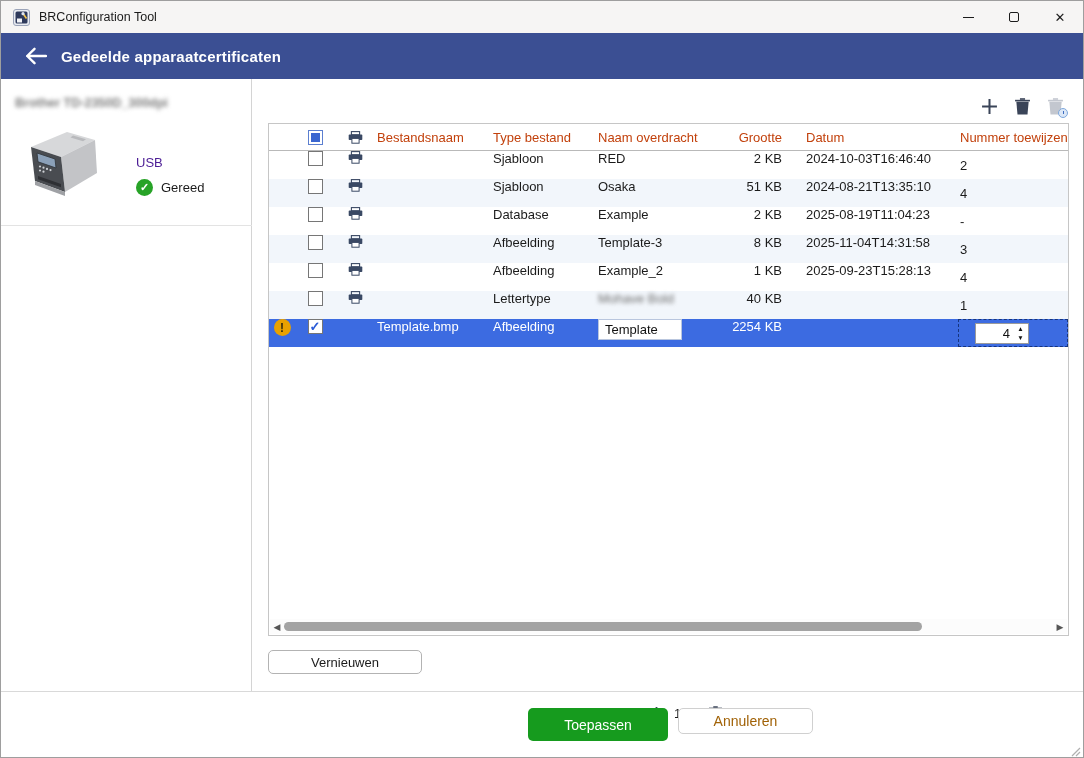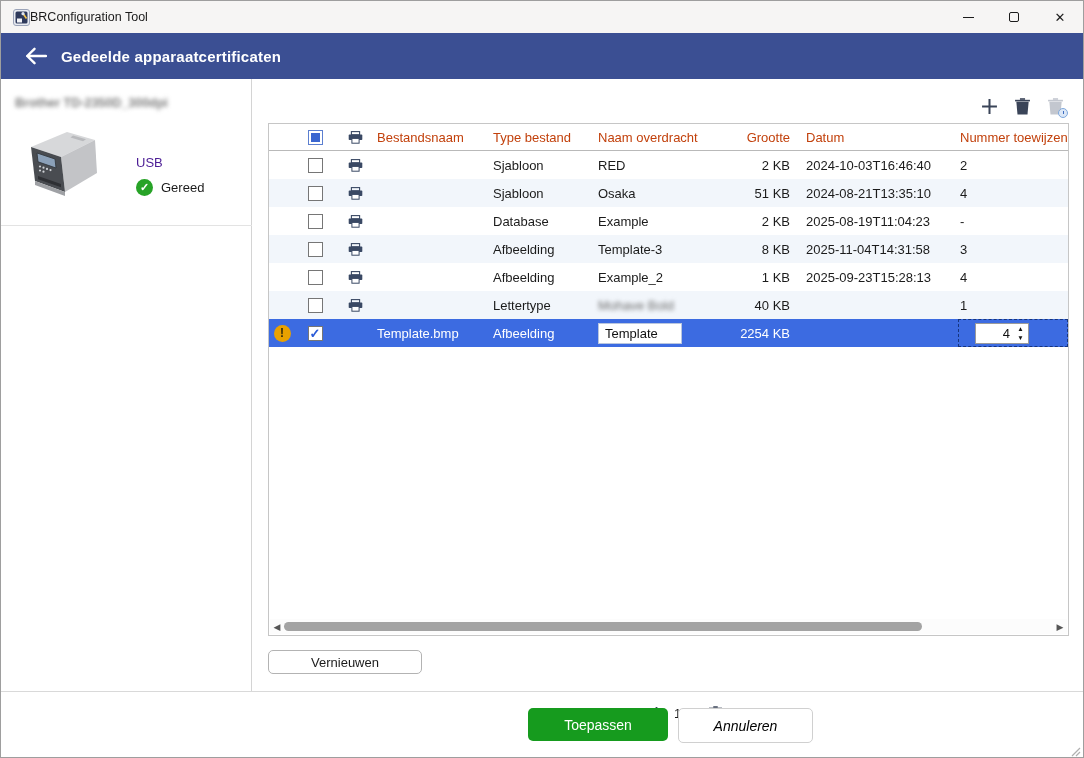--- a/index.html
+++ b/index.html
@@ -2,21 +2,21 @@
 <html style="--header_bg: #3b4f93; --selection_bg: #3c6be1; --apply_green: #169b1e; --status_green: #27a327; --warning_amber: #e9a100;"><head>
 <meta charset="utf-8">
 <style>
   * { margin:0; padding:0; box-sizing:border-box; }
   html,body { width:1084px; height:758px; font-family:"Liberation Sans", sans-serif; background:#fff; }
   .window { position:relative; width:1084px; height:758px; background:#fff; border:1px solid #9e9e9e; overflow:hidden; }
 
   
   .titlebar { position:absolute; left:0; top:0; width:100%; height:32px; background:#f6f5f4; display:flex; align-items:center; }
   .appicon { margin-left:12px; width:17px; height:17px; }
-  .titlebar-text { font-size:12.5px; color:#1b1b1b; }
+  .titlebar-text { margin-left:9px; font-size:12.5px; color:#1b1b1b; }
   .wincontrols { position:absolute; right:0; top:0; height:32px; display:flex; }
   .winbtn { width:46px; height:32px; display:flex; align-items:center; justify-content:center; color:#1b1b1b; font-size:13px; }
   .min-glyph { width:11px; height:1px; background:#1b1b1b; display:block; }
   .max-glyph { width:10px; height:10px; border:1.2px solid #1b1b1b; border-radius:2px; display:block; }
 
   
   .appheader { position:absolute; left:0; top:32px; width:100%; height:46px; background:var(--header_bg,#3b4f93); display:flex; align-items:center; }
   .backbtn { margin-left:20px; width:30px; height:30px; display:flex; align-items:center; justify-content:center; }
   .apptitle { margin-left:10px; color:#fff; font-size:15px; font-weight:bold; letter-spacing:.2px; }
 
@@ -33,30 +33,30 @@
   
   .main { position:absolute; left:252px; top:78px; width:832px; height:612px; background:#fff; }
   .tooliconbar { position:absolute; right:20px; top:17px; display:flex; align-items:center; gap:13px; }
   .toolicon { width:20px; height:20px; display:flex; align-items:center; justify-content:center; position:relative; }
   .clockbadge { position:absolute; right:-3px; bottom:-2px; width:10px; height:10px; border-radius:50%; background:#dbe7f7; border:1px solid #7fa8dc; }
   .clockbadge:after { content:""; position:absolute; left:4px; top:2px; width:1px; height:3px; background:#3d6cc0; }
 
   
   .table { position:absolute; left:15px; top:44px; width:801px; height:513px; border:1px solid #c6c6c6; background:#fff; overflow:hidden; }
   .thead { display:flex; align-items:center; height:27px; border-bottom:1px solid #b9b9b9; font-size:13px; color:#c2410c; background:#fff; }
-  .trow { display:flex; align-items:center; height:28px; font-size:13px; color:#1b1b1b; background:#fff; }
+  .trow { display:flex; align-items:flex-start; height:28px; font-size:13px; color:#1b1b1b; background:#fff; }
   .trow.alt { background:#f2f6fb; }
   .trow.selected { background:var(--selection_bg,#3c6be1); color:#fff; }
   .c-warn { width:26px; display:flex; justify-content:center; flex:none; }
   .c-cb   { width:40px; display:flex; justify-content:center; flex:none; }
   .c-pr   { width:40px; display:flex; justify-content:center; flex:none; }
   .c-fn   { width:118px; padding-left:2px; flex:none; white-space:nowrap; }
   .c-ty   { width:105px; flex:none; white-space:nowrap; }
   .c-nm   { width:128px; flex:none; white-space:nowrap; display:flex; align-items:center; }
-  .c-sz   { width:80px; text-align:right; padding-right:16px; flex:none; white-space:nowrap; }
+  .c-sz   { width:80px; text-align:right; padding-right:24px; flex:none; white-space:nowrap; }
   .c-dt   { width:152px; flex:none; white-space:nowrap; }
   .c-no   { flex:1; padding-left:2px; white-space:nowrap; align-self:stretch; display:flex; align-items:center; }
   .c-no.dashed { border:1px dashed #16357e; }
 
   .cb { width:15px; height:15px; background:#fff; border:1px solid #767676; display:flex; align-items:center; justify-content:center; }
   .cb.indet { border-color:#5c7fd0; }
   .cb.indet:after { content:""; width:9px; height:9px; background:#3a66d0; display:block; }
   .cb .ck { color:#2a5bd7; font-size:13px; font-weight:bold; line-height:1; }
 
   .warnicon { width:17px; height:17px; border-radius:50%; background:var(--warning_amber,#e9a100); color:#33290a; font-size:12px; font-weight:bold; display:flex; align-items:center; justify-content:center; }
@@ -77,21 +77,21 @@
 
   .refreshbtn { position:absolute; left:15px; top:571px; width:154px; height:24px; background:#fff; border:1px solid #b3b3b3; border-radius:5px; font-size:13px; color:#1b1b1b; font-family:"Liberation Sans",sans-serif; }
 
   
   .footerline { position:absolute; left:0; top:690px; width:100%; height:1px; background:#d9d9d9; }
   .footer { position:absolute; left:0; top:691px; width:100%; height:67px; background:#fff; }
   .fcounts { position:absolute; left:648px; top:14px; display:flex; align-items:center; gap:10px; }
   .fcount-group { display:flex; align-items:center; gap:10px; margin-right:18px; }
   .fcount-num { font-size:13px; color:#1b1b1b; }
   .applybtn { position:absolute; left:527px; top:16px; width:140px; height:33px; background:var(--apply_green,#169b1e); border:none; border-radius:5px; color:#fff; font-size:14px; font-family:"Liberation Sans",sans-serif; }
-  .cancelbtn { position:absolute; left:677px; top:16px; width:135px; height:35px; background:#fff; border:1px solid #d0d0d0; border-radius:5px; color:#000000; font-size:14px; font-family:"Liberation Sans",sans-serif;font-style:italic; }
+  .cancelbtn { position:absolute; left:677px; top:16px; width:135px; height:26px; background:#fff; border:1px solid #d0d0d0; border-radius:5px; color:#a16207; font-size:14px; font-family:"Liberation Sans",sans-serif; }
   .grip { position:absolute; right:2px; bottom:2px; }
 </style>
 </head>
 <body>
 
 <div class="window">
 
   <div class="titlebar">
     <svg class="appicon" viewBox="0 0 17 17">
       <rect x="0.5" y="0.5" width="16" height="16" rx="2.5" fill="#e9ecf2" stroke="#9aa3b8"></rect>

